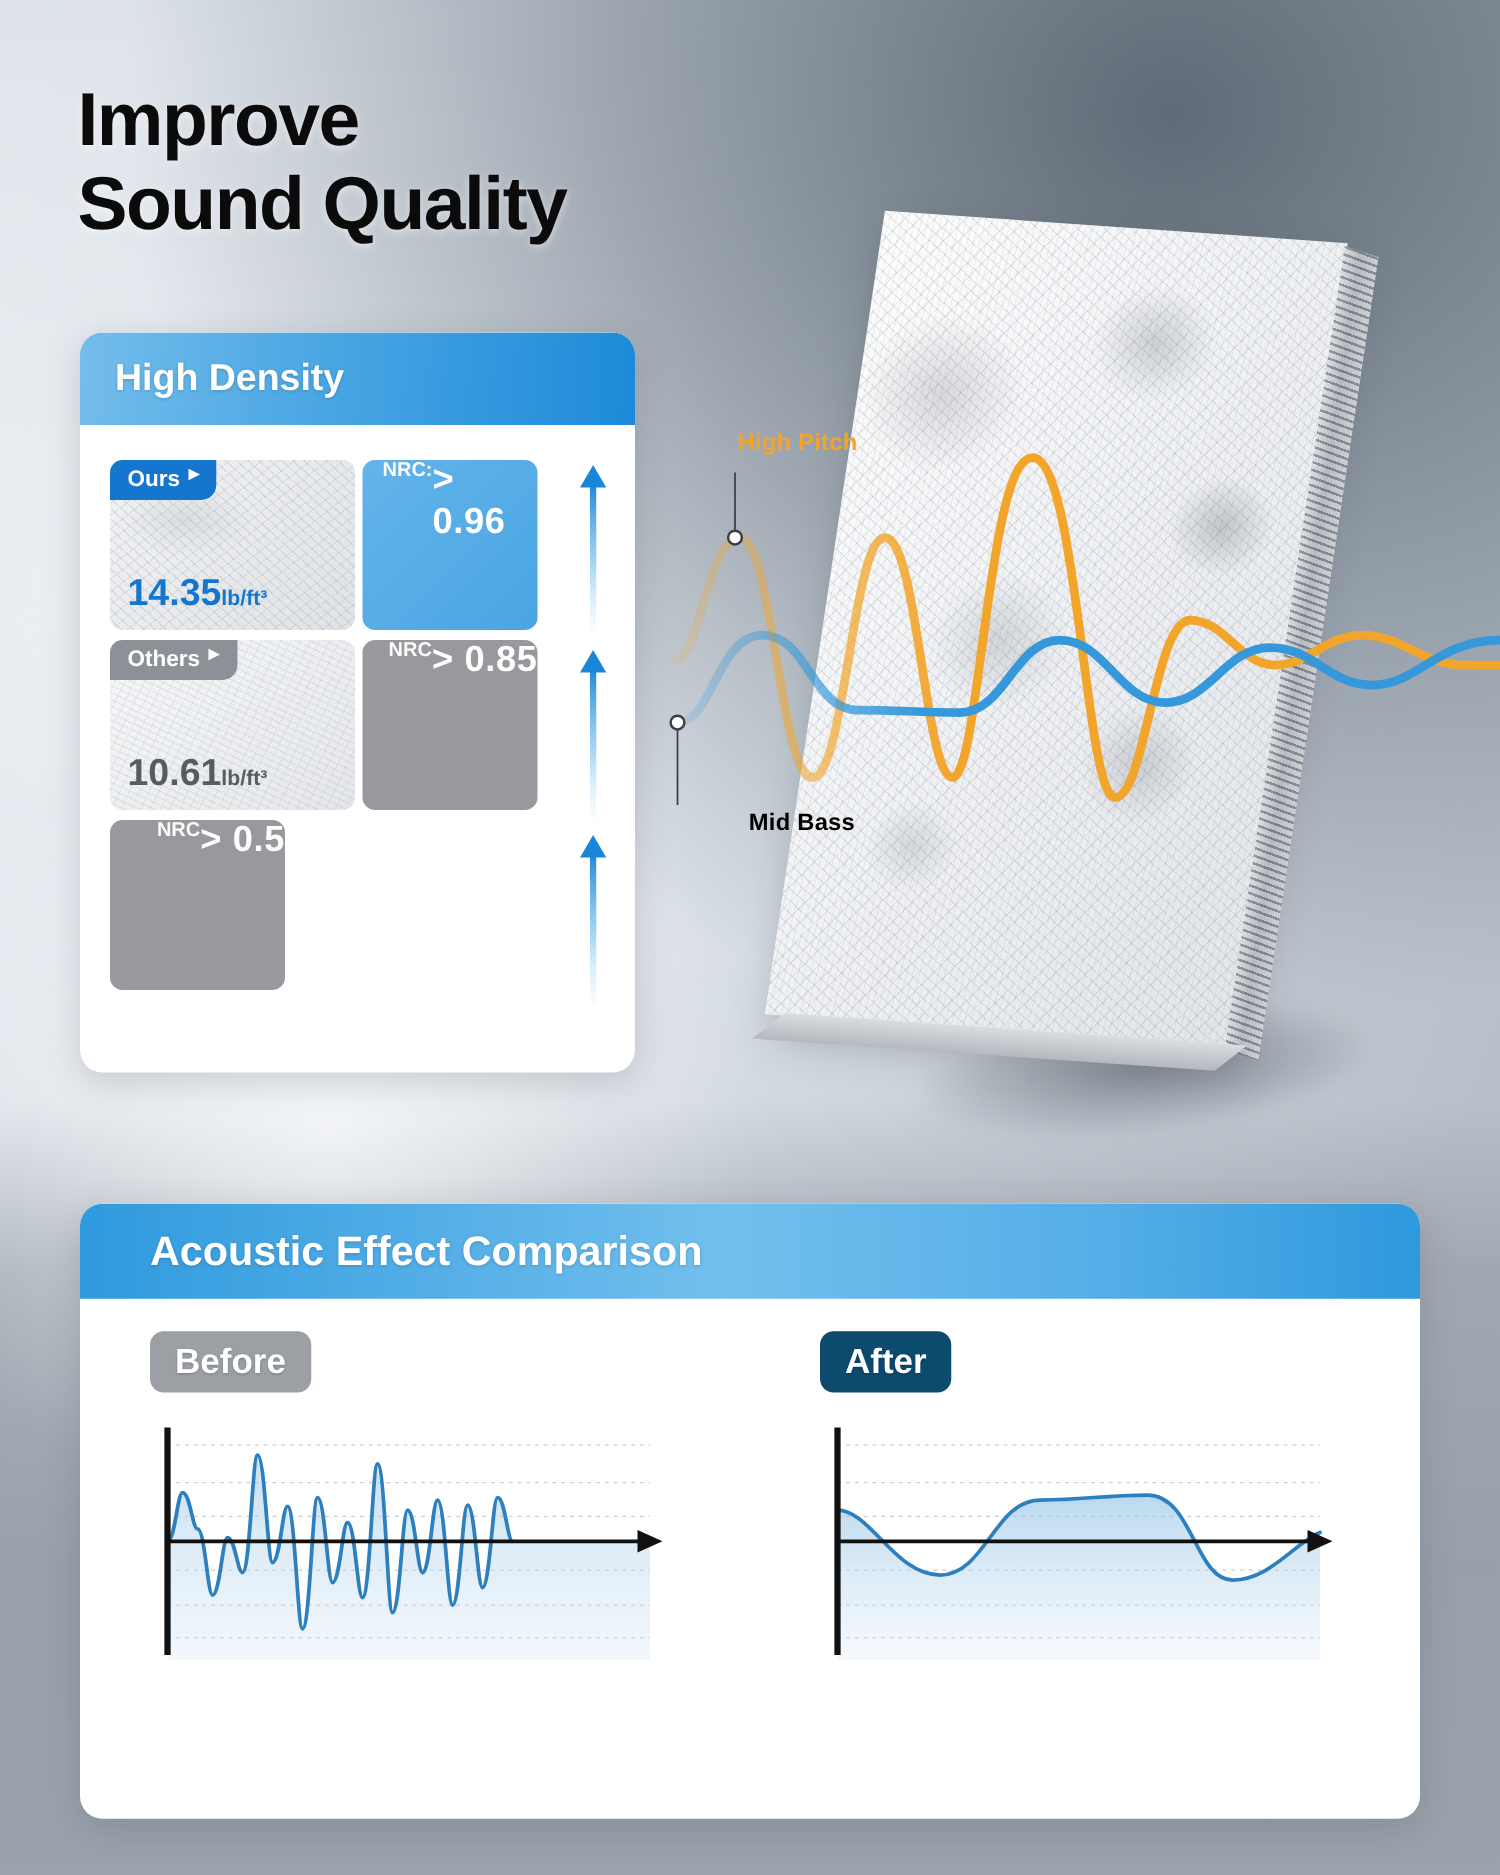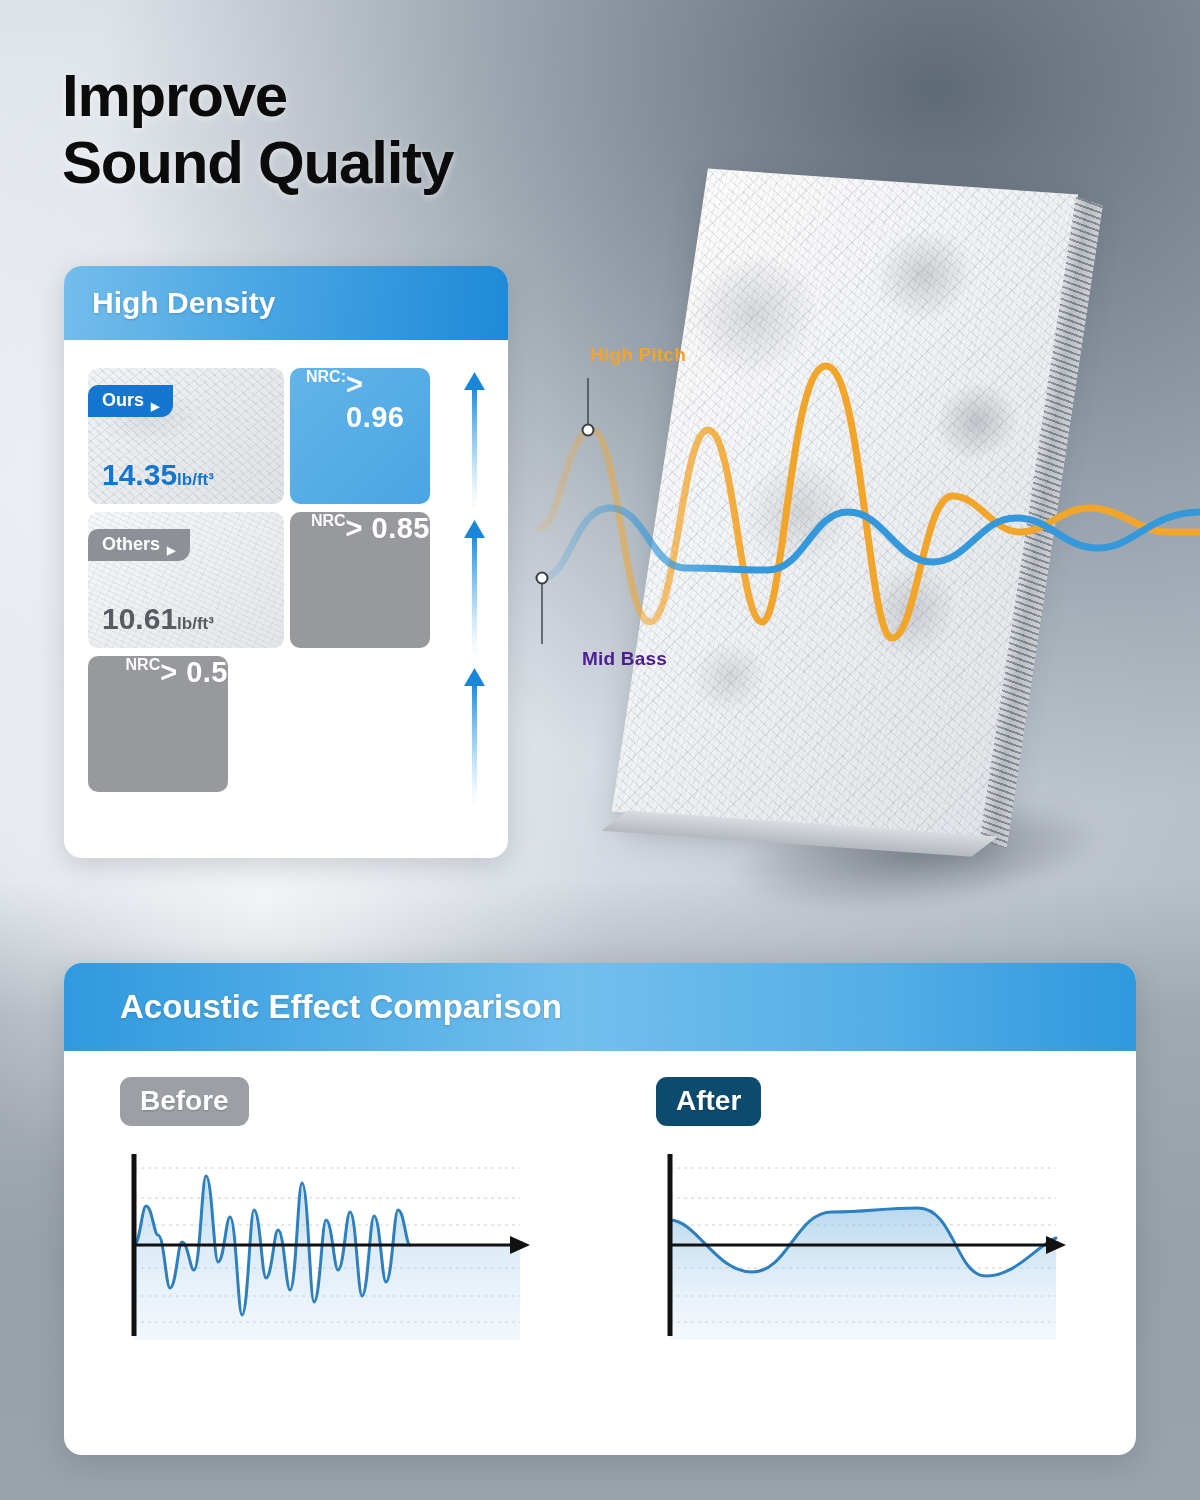--- a/index.html
+++ b/index.html
@@ -73,21 +73,21 @@
   .panel-bottom {
     position: absolute; left: 4px; bottom: -20px; width: 100%; height: 22px;
     transform: skewX(-46deg);
     background: linear-gradient(180deg, #d9dce0, #b4b9bf);
   }
 
   
   .waves { position: absolute; left: 500px; top: 300px; width: 700px; height: 420px; }
   .wave-label { position: absolute; font-size: 19px; font-weight: 700; letter-spacing: .2px; }
   .wave-label.high { left: 590px; top: 344px; color: #f3a42a; }
-  .wave-label.mid  { left: 582px; top: 648px; color: #4c1d95; }
+  .wave-label.mid  { left: 599px; top: 648px; color: #000000; }
 
   
   .card { position: absolute; background: #fff; border-radius: 18px;
           box-shadow: 0 8px 28px rgba(70,78,88,0.22); overflow: hidden; }
   .card-head { color: #fff; font-weight: 700; display: flex; align-items: center; text-align: right; }
 
   
   #density-card { left: 64px; top: 266px; width: 444px; height: 592px; }
   #density-card .card-head {
     height: 74px; padding-left: 28px; font-size: 30px;
@@ -105,24 +105,24 @@
       radial-gradient(40% 30% at 30% 35%, rgba(150,155,162,0.20), rgba(0,0,0,0) 70%),
       linear-gradient(135deg, #f2f3f5 0%, #e8eaed 50%, #dfe2e6 100%);
   }
   .d-img.fine {
     background:
       repeating-linear-gradient(25deg, rgba(172,176,182,0.22) 0px, rgba(172,176,182,0.22) 1px, rgba(255,255,255,0) 1px, rgba(255,255,255,0) 5px),
       repeating-linear-gradient(-64deg, rgba(182,186,192,0.20) 0px, rgba(182,186,192,0.20) 1px, rgba(255,255,255,0) 1px, rgba(255,255,255,0) 7px),
       linear-gradient(140deg, #f6f7f8 0%, #eceef0 55%, #e4e6ea 100%);
   }
   .tag {
-    position: absolute; left: 0; top: 17px; padding: 5px 14px 6px 14px;
+    position: absolute; left: 0; top: 0; padding: 5px 14px 6px 14px;
     font-size: 18px; font-weight: 700; color: #fff;
     border-top-left-radius: 10px; border-bottom-right-radius: 12px;
-    display: flex; align-items: flex-end; gap: 7px;
+    display: flex; align-items: flex-start; gap: 7px;
   }
   .tag.ours   { background: #1476cf; }
   .tag.others { background: #8d9197; }
   .tag .caret { font-size: 11px; line-height: 1; transform: translateY(1px); }
   .d-val { padding: 0 0 12px 14px; font-size: 30px; font-weight: 800; white-space: nowrap; }
   .d-val.blue { color: #1476cf; }
   .d-val.gray { color: #585c62; }
   .d-val .unit { font-size: 17px; font-weight: 700; }
   .d-nrc {
     width: 140px; height: 136px; border-radius: 10px; color: #fff;
@@ -131,21 +131,21 @@
   }
   .d-nrc.blue { background: linear-gradient(135deg, #63b4e9 0%, #4aa5e3 100%); }
   .d-nrc.gray { background: #97999c; }
   .d-nrc .lbl { font-size: 16px; font-weight: 600; margin-bottom: 2px; opacity: .96; }
   .d-nrc .num { font-size: 29px; font-weight: 800; letter-spacing: .5px; }
   .arrows { position: absolute; right: 16px; top: 26px; width: 34px; height: 448px; }
 
   
   #acoustic-card { left: 64px; top: 963px; width: 1072px; height: 492px; }
   #acoustic-card .card-head {
-    height: 88px; padding-left: 56px; font-size: 33px;
+    height: 76px; padding-left: 56px; font-size: 33px;
     background: linear-gradient(90deg, #2f9ade 0%, #72bfed 48%, #55aee7 76%, #2e99dd 100%);
     text-shadow: 0 1px 3px rgba(0,0,0,0.18);
   }
   .ac-sub { padding: 34px 0 0 56px; font-size: 19px; color: #9b9fa5; }
   .ac-charts { display: flex; padding: 26px 0 0 0; }
   .ac-col { width: 536px; position: relative; }
   .pill {
     margin-left: 56px; display: inline-block; padding: 8px 20px 9px 20px;
     border-radius: 11px; color: #fff; font-size: 28px; font-weight: 700;
     text-shadow: 0 1px 2px rgba(0,0,0,0.22);

